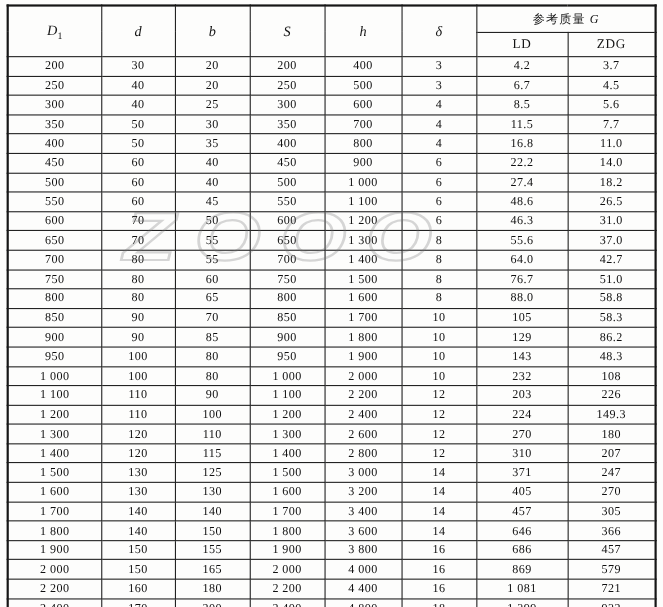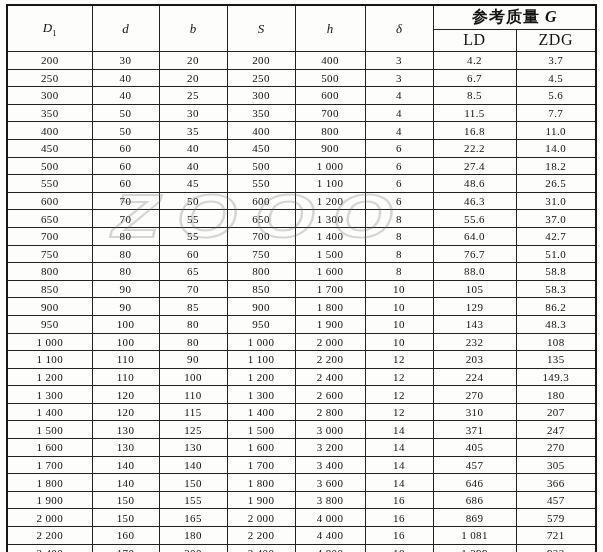--- a/index.html
+++ b/index.html
@@ -58,31 +58,30 @@
   th.var-head .var {
     font-style: italic;
     font-size: 13px;
   }
   th.var-head sub {
     font-size: 9px;
     font-style: normal;
   }
   th.group-head {
     height: 22px;
-    font-size: 16px;
+    font-size: 11px;
     letter-spacing: 1px;
-    font-weight: bold;
   }
   th.group-head .var {
     font-style: italic;
     letter-spacing: 0;
   }
   th.sub-head {
     height: 21px;
-    font-size: 16px;
+    font-size: 12px;
     letter-spacing: 0.6px;
   }
   .watermark {
     position: absolute;
     left: 112px;
     top: 186px;
     width: 400px;
     height: 62px;
     font-family: "Liberation Sans", "DejaVu Sans", sans-serif;
     font-style: italic;
@@ -305,21 +304,21 @@
           <td>108</td>
         </tr>
         <tr>
           <td>1 100</td>
           <td>110</td>
           <td>90</td>
           <td>1 100</td>
           <td>2 200</td>
           <td>12</td>
           <td>203</td>
-          <td>135</td>
+          <td>226</td>
         </tr>
         <tr>
           <td>1 200</td>
           <td>110</td>
           <td>100</td>
           <td>1 200</td>
           <td>2 400</td>
           <td>12</td>
           <td>224</td>
           <td>149.3</td>

